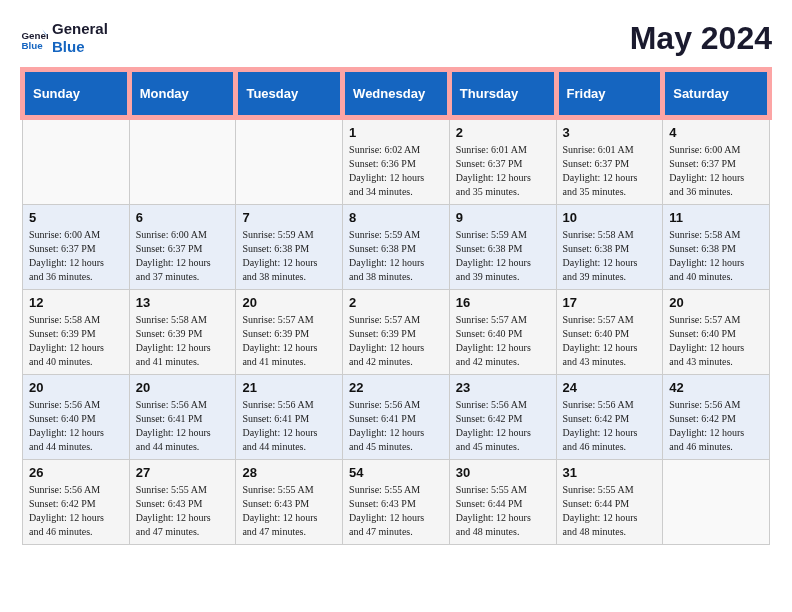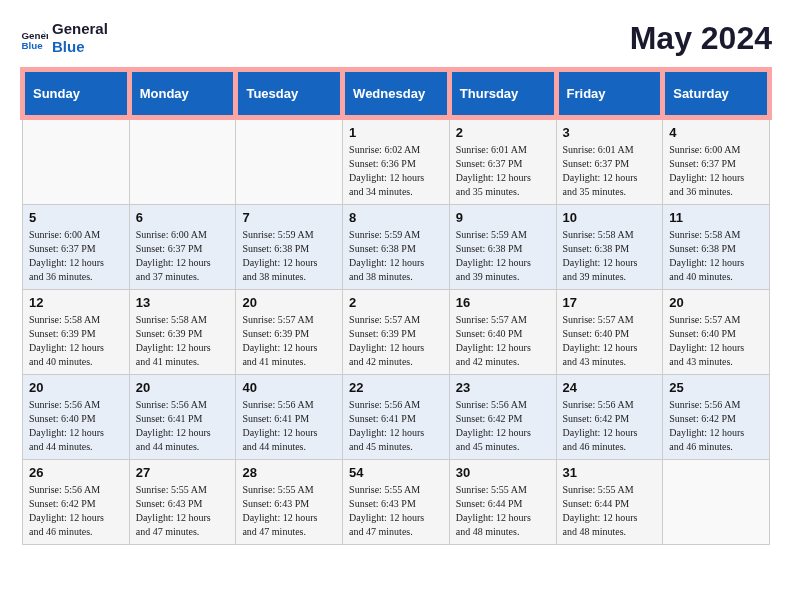--- a/index.html
+++ b/index.html
@@ -257,21 +257,21 @@
 and 44 minutes.</div>
         </td>
         <td>
           <div class="day-number">20</div>
           <div class="day-info" style="white-space: pre-line;">Sunrise: 5:56 AM
 Sunset: 6:41 PM
 Daylight: 12 hours
 and 44 minutes.</div>
         </td>
         <td>
-          <div class="day-number">40</div>
+          <div class="day-number">21</div>
           <div class="day-info" style="white-space: pre-line;">Sunrise: 5:56 AM
 Sunset: 6:41 PM
 Daylight: 12 hours
 and 44 minutes.</div>
         </td>
         <td>
           <div class="day-number">22</div>
           <div class="day-info" style="white-space: pre-line;">Sunrise: 5:56 AM
 Sunset: 6:41 PM
 Daylight: 12 hours
@@ -285,21 +285,21 @@
 and 45 minutes.</div>
         </td>
         <td>
           <div class="day-number">24</div>
           <div class="day-info" style="white-space: pre-line;">Sunrise: 5:56 AM
 Sunset: 6:42 PM
 Daylight: 12 hours
 and 46 minutes.</div>
         </td>
         <td>
-          <div class="day-number">25</div>
+          <div class="day-number">42</div>
           <div class="day-info" style="white-space: pre-line;">Sunrise: 5:56 AM
 Sunset: 6:42 PM
 Daylight: 12 hours
 and 46 minutes.</div>
         </td>
       </tr>
       <tr>
         <td>
           <div class="day-number">26</div>
           <div class="day-info" style="white-space: pre-line;">Sunrise: 5:56 AM

